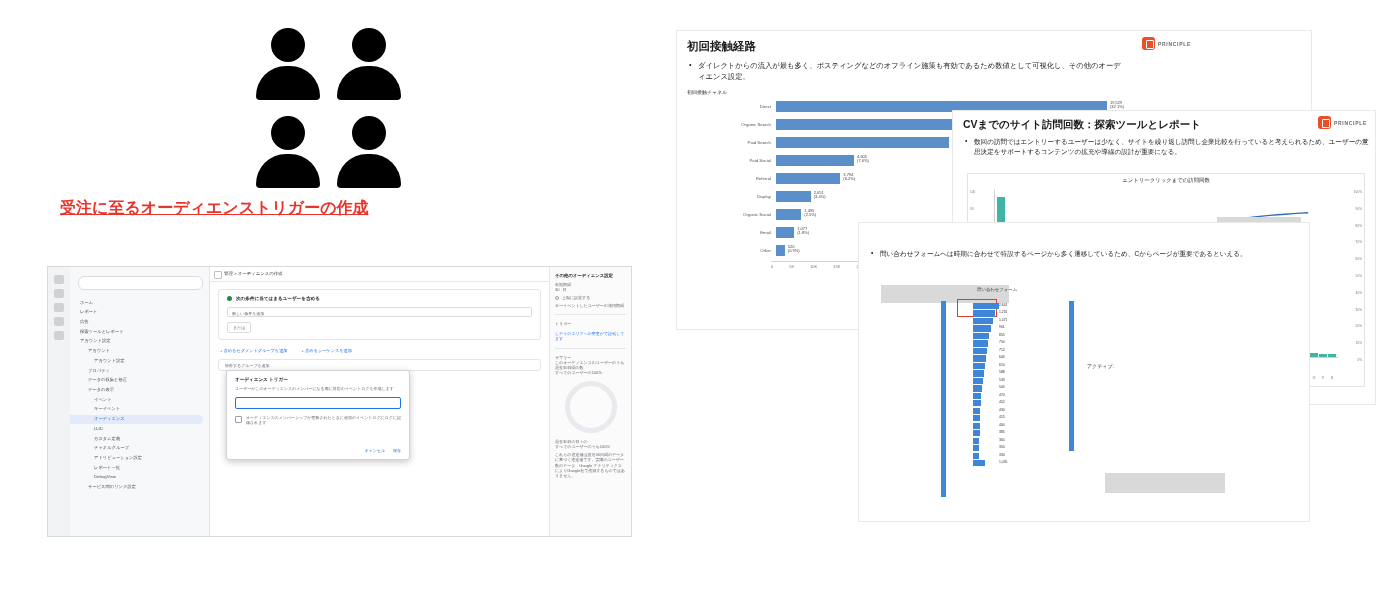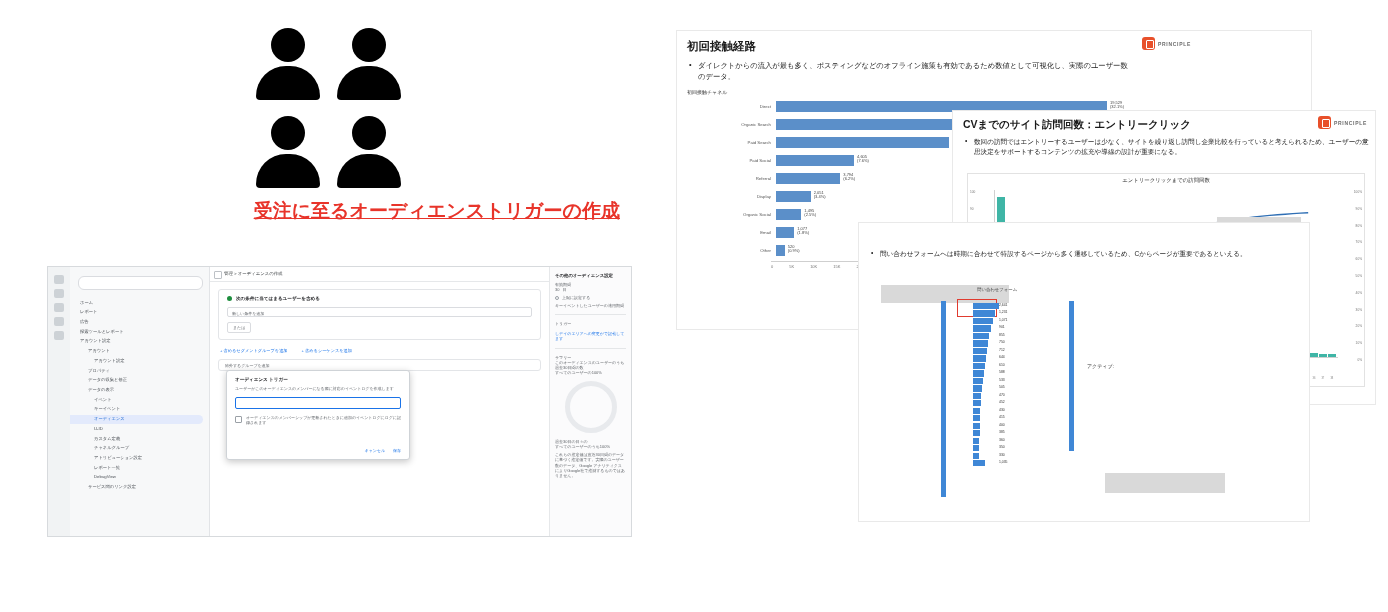--- a/index.html
+++ b/index.html
@@ -58,24 +58,24 @@
   .p1 { left: 5px;  top: 0px; }
   .p2 { left: 86px; top: 0px; }
   .p3 { left: 5px;  top: 88px; }
   .p4 { left: 86px; top: 88px; }
 
   .headline {
     position: absolute;
     left: 60px;
     top: 196px;
     width: 560px;
-    text-align: right;
+    text-align: left;
     color: #e8342a;
     font-weight: bold;
-    font-size: 19px;
+    font-size: 16px;
     line-height: 1.55;
   }
   .headline .l1 {
     text-decoration: underline;
     display: block;
   }
   .headline .l2 {
     text-decoration: underline;
     display: block;
   }
@@ -688,21 +688,21 @@
       </div>
     </div>
   </div>
 
   <div class="mini-slide ms1">
     <div class="ms-title" style="position:absolute;left:10px;top:8px;text-align:center;">初回接触経路</div>
     <div class="logo" style="position:absolute;right:120px;top:6px;">
       <span class="mark"></span>
       <span class="txt">PRINCIPLE</span>
     </div>
-    <div class="ms-bullet" style="position:absolute;left:12px;top:30px;width:430px;">ダイレクトからの流入が最も多く、ポスティングなどのオフライン施策も有効であるため数値として可視化し、実際のユーザー数のデータ。</div>
+    <div class="ms-bullet" style="position:absolute;left:12px;top:30px;width:430px;">ダイレクトからの流入が最も多く、ポスティングなどのオフライン施策も有効であるため数値として可視化し、その他のオーディエンス設定。</div>
 
     <div class="hbar-wrap">
       <div class="hbar-caption">初回接触チャネル</div>
       <div id="hbars">
           <div class="hbar-row">
             <div class="hbar-label">Direct</div>
             <div class="hbar-track">
               <div class="hbar-fill" style="width: 100%;"></div>
               <div class="hbar-val" style="left: calc(100% + 3px);">
                 <div>19,529</div>
@@ -795,21 +795,21 @@
           <span>0</span>
           <span>5K</span>
           <span>10K</span>
           <span>15K</span>
           <span>20K</span>
         </div>
     </div>
   </div>
 
   <div class="mini-slide ms2">
-    <div class="ms-title" style="position:absolute;left:10px;top:7px;font-size:10.5px;">CVまでのサイト訪問回数：エントリークリック</div>
+    <div class="ms-title" style="position:absolute;left:10px;top:7px;font-size:10.5px;">CVまでのサイト訪問回数：探索ツールとレポート</div>
     <div class="logo" style="position:absolute;right:8px;top:5px;">
       <span class="mark"></span>
       <span class="txt">PRINCIPLE</span>
     </div>
     <div class="ms-bullet" style="position:absolute;left:12px;top:26px;width:396px;font-size:6.6px;">数回の訪問ではエントリーするユーザーは少なく、サイトを繰り返し訪問し企業比較を行っていると考えられるため、ユーザーの意思決定をサポートするコンテンツの拡充や導線の設計が重要になる。</div>
 
     <div class="colchart">
       <div class="cc-title">エントリークリックまでの訪問回数</div>
       <div class="cc-plot">
         <div class="cc-bars" id="cc-bars">

